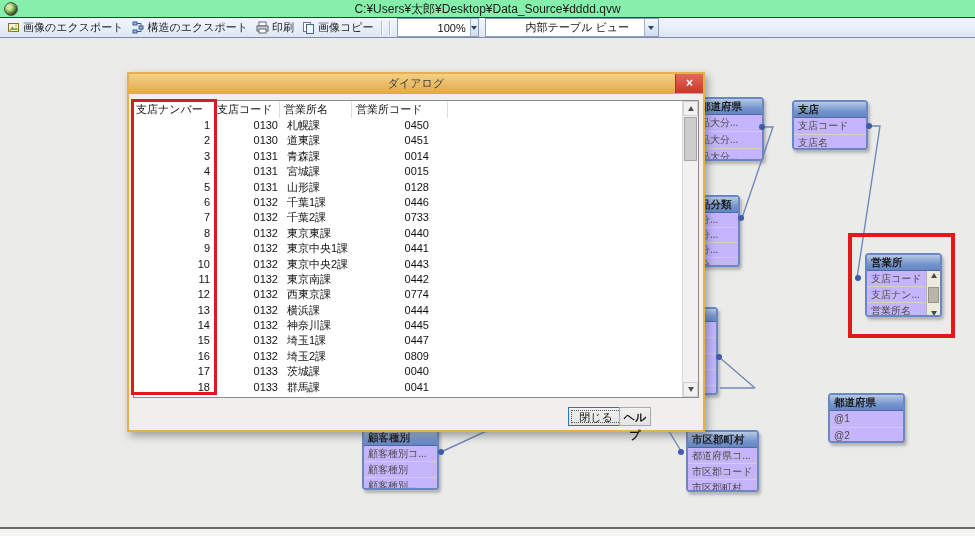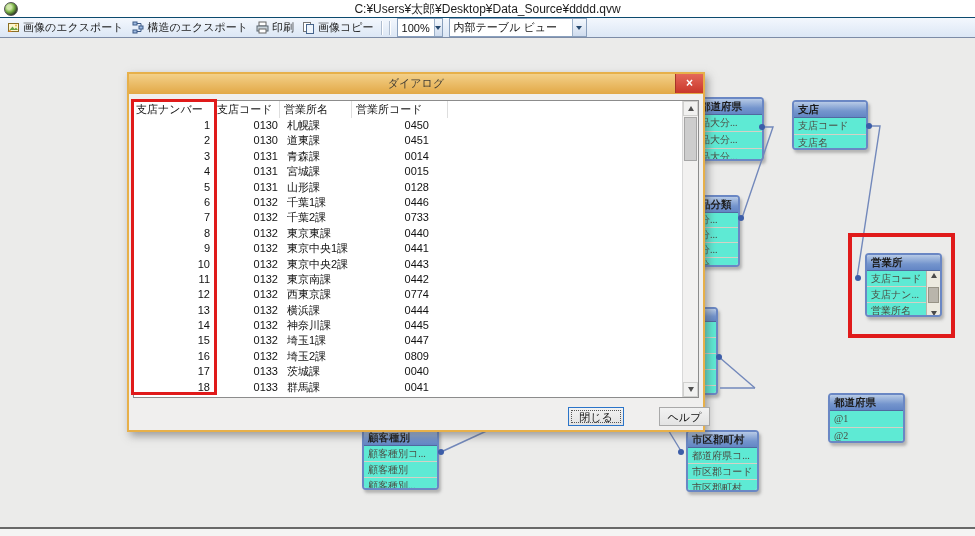--- a/index.html
+++ b/index.html
@@ -1,42 +1,42 @@
 <!DOCTYPE html>
 <html><head>
 <meta charset="utf-8">
 <style>
   html,body{margin:0;padding:0;}
   body{font-family:"Liberation Sans","DejaVu Sans",sans-serif;}
   #root{position:relative;width:975px;height:536px;background:#ebebea;overflow:hidden;}
 
   
-  #titlebar{position:absolute;left:0;top:0;width:975px;height:17px;background:#ffffff;border-bottom:4px solid #0c4a6e;}
+  #titlebar{position:absolute;left:0;top:0;width:975px;height:17px;background:#86efac;border-bottom:4px solid #0c4a6e;}
   #win-title{position:absolute;left:0;right:0;top:1px;text-align:center;font-size:12px;color:#1c1c1c;}
   #app-icon{position:absolute;left:4px;top:2px;width:12px;height:12px;border-radius:50%;
     background:radial-gradient(circle at 35% 35%,#cfe6a8 0 20%,#76b043 45%,#2e3b24 75%);border:1px solid #555;}
   #toolbar{position:absolute;left:0;top:18px;width:975px;height:20px;
     background:linear-gradient(#f3f7fd,#dce7f5);border-bottom:1px solid #7d8ca6;
     display:flex;align-items:center;padding-left:3px;box-sizing:border-box;}
   .tbtn{display:flex;align-items:center;gap:3px;height:18px;padding:0 4px;font-size:11px;color:#1a1a1a;cursor:default;}
   .tsep{width:1px;height:14px;background:#aebccf;margin:0 3px;border-right:1px solid #fff;}
   .ticon{width:13px;height:13px;flex:0 0 auto;}
-  .combo{display:flex;align-items:center;height:17px;background:#fff;border:1px solid #8aa0bd;margin:0 3px;}
+  .combo{display:flex;align-items:center;height:17px;background:#fff;border:1px solid #8aa0bd;margin:0 3px;padding-left:36px;}
   .combo-value{font-size:11px;padding:0 4px;white-space:nowrap;color:#111;}
   .combo-btn{width:13px;height:100%;background:linear-gradient(#f4f8fd,#cfdcee);border-left:1px solid #9db1c9;
     display:flex;align-items:center;justify-content:center;}
   .caret-down{width:0;height:0;border-left:3px solid transparent;border-right:3px solid transparent;border-top:4px solid #26486e;}
 
   
   .mbox{position:absolute;border:2px solid #6a87c4;border-radius:4px;background:#faf8f0;
     box-shadow:2px 3px 3px rgba(110,110,110,.45);overflow:hidden;box-sizing:border-box;}
   .mbox-title{height:15px;line-height:15px;padding:0 4px;font-size:10.5px;font-weight:bold;color:#1d1d1d;
     background:linear-gradient(#b7cae6,#7495cd 60%,#6386c5);border-bottom:1px solid #51699f;white-space:nowrap;overflow:hidden;}
   .mbox-field{height:15px;line-height:15px;padding:0 4px;font-size:10px;color:#4b4b42;
-    border-bottom:1px solid #d5d1c5;white-space:nowrap;overflow:hidden;background:#5eead4;font-family:Liberation Serif, serif;}
+    border-bottom:1px solid #d5d1c5;white-space:nowrap;overflow:hidden;background:#c4b5fd;}
   .mbox-fields > .mbox-field:last-child{border-bottom:none;}
   .fh16 .mbox-field{height:16px;line-height:16px;}
   .fh14 .mbox-field{height:14px;line-height:14px;}
   .mbox-body{display:flex;align-items:stretch;}
   .mbox-body .mbox-fields{flex:1;min-width:0;}
   .mini-sb{width:13px;background:#eceadf;border-left:1px solid #b9b5a8;display:flex;flex-direction:column;align-items:center;justify-content:space-between;padding:2px 0;}
   .mini-up{width:0;height:0;border-left:3px solid transparent;border-right:3px solid transparent;border-bottom:5px solid #4a4a4a;}
   .mini-dn{width:0;height:0;border-left:3px solid transparent;border-right:3px solid transparent;border-top:5px solid #4a4a4a;}
   .mini-thumb{width:9px;height:14px;background:#b9b5ab;border:1px solid #979385;}
 
@@ -74,21 +74,21 @@
     display:flex;align-items:center;justify-content:center;}
   .sb-up{top:0;}
   .sb-dn{bottom:0;}
   .tri-up{width:0;height:0;border-left:3px solid transparent;border-right:3px solid transparent;border-bottom:5px solid #505050;}
   .tri-dn{width:0;height:0;border-left:3px solid transparent;border-right:3px solid transparent;border-top:5px solid #505050;}
   .sb-thumb{position:absolute;left:1px;top:16px;width:13px;height:44px;background:#cdcdcd;border:1px solid #a6a6a6;box-sizing:border-box;}
   #col-highlight{position:absolute;left:2px;top:25px;width:86px;height:296px;border:3px solid #e01a1a;box-sizing:border-box;pointer-events:none;}
   .dlg-btn{position:absolute;top:333px;height:19px;background:linear-gradient(#f2f2f2,#e3e3e3);
     font-size:11px;color:#111;text-align:center;line-height:18px;box-sizing:border-box;}
   #btn-close{left:439px;width:56px;border:1px solid #2a74c9;outline:1px dotted #555;outline-offset:-4px;}
-  #btn-help{left:530px;width:51px;border:1px solid #a9a9a9;}
+  #btn-help{left:490px;width:32px;border:1px solid #a9a9a9;font-weight:bold;}
 
   
   #bottom-line{position:absolute;left:0;top:527px;width:975px;height:2px;background:#686868;}
   #bottom-strip{position:absolute;left:0;top:529px;width:975px;height:7px;background:#f4f4f3;}
 </style>
 </head>
 <body>
 
 <div id="root">
 

